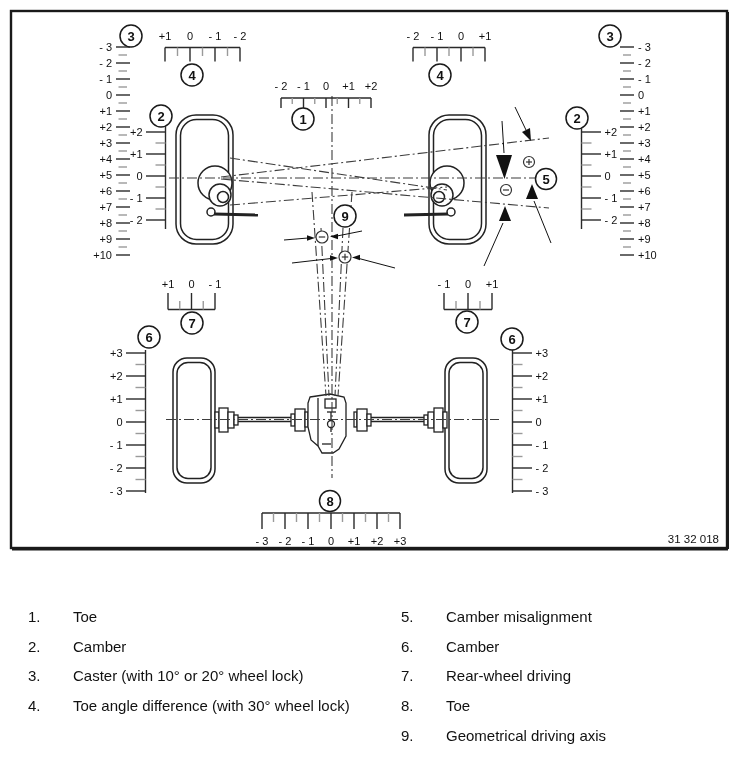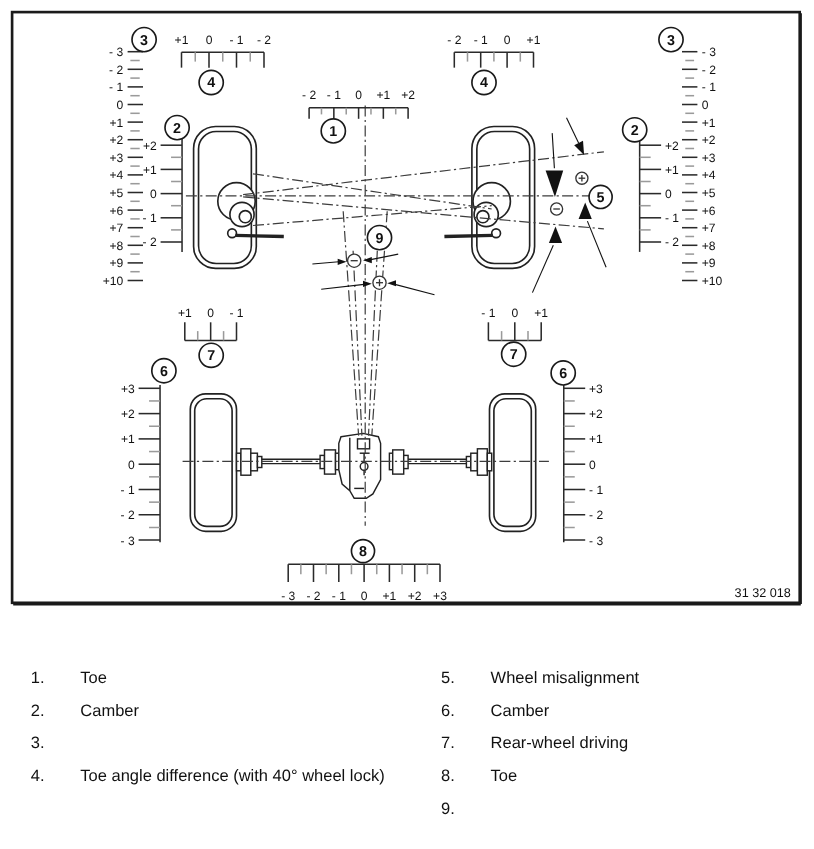--- a/index.html
+++ b/index.html
@@ -502,42 +502,44 @@
     <div class="legend-row">
       <span class="num">1.</span>
       <span class="lbl">Toe</span>
     </div>
     <div class="legend-row">
       <span class="num">2.</span>
       <span class="lbl">Camber</span>
     </div>
     <div class="legend-row">
       <span class="num">3.</span>
+      <span class="lbl">Caster (with 10° or 20° wheel lock)</span>
     </div>
     <div class="legend-row">
       <span class="num">4.</span>
-      <span class="lbl">Toe angle difference (with 40° wheel lock)</span>
+      <span class="lbl">Toe angle difference (with 30° wheel lock)</span>
     </div>
   </div>
   <div class="legend-col right">
     <div class="legend-row">
       <span class="num">5.</span>
-      <span class="lbl">Wheel misalignment</span>
+      <span class="lbl">Camber misalignment</span>
     </div>
     <div class="legend-row">
       <span class="num">6.</span>
       <span class="lbl">Camber</span>
     </div>
     <div class="legend-row">
       <span class="num">7.</span>
       <span class="lbl">Rear-wheel driving</span>
     </div>
     <div class="legend-row">
       <span class="num">8.</span>
       <span class="lbl">Toe</span>
     </div>
     <div class="legend-row">
       <span class="num">9.</span>
+      <span class="lbl">Geometrical driving axis</span>
     </div>
   </div>
 </div>
 
 </div>
 
 </body></html>

